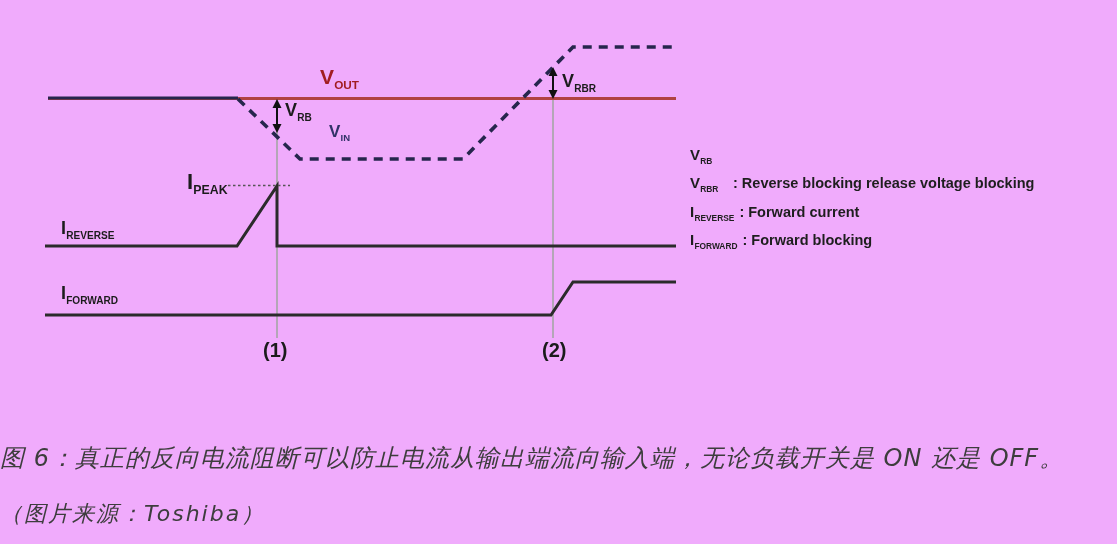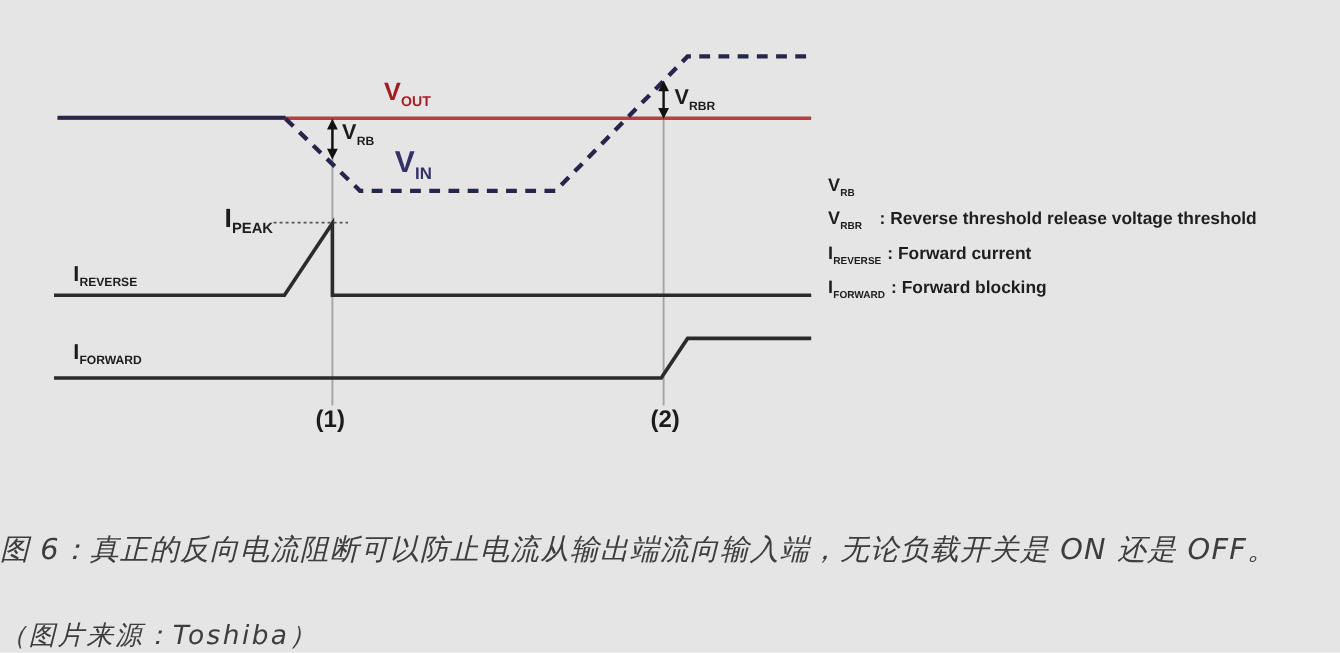--- a/index.html
+++ b/index.html
@@ -1,29 +1,29 @@
 <!DOCTYPE html>
 <html><head>
 <meta charset="utf-8">
 <style>
   html,body{margin:0;padding:0;background:#ffffff;}
   .stage{
     position:relative;
     width:1117px;height:544px;
-    background:#e5e5e5;
+    background:#f0abfc;
     font-family:"Liberation Sans","DejaVu Sans",sans-serif;
     overflow:hidden;
   }
   .diagram{position:absolute;left:0;top:0;width:1117px;height:420px;}
   .diagram svg{position:absolute;left:0;top:0;}
   .lbl{position:absolute;white-space:nowrap;line-height:1;}
   .sig{font-weight:bold;letter-spacing:.2px;}
   .sig sub{font-size:0.56em;font-weight:bold;letter-spacing:0;}
   .lbl-vout{left:320px;top:66px;font-size:21px;color:#a11d21;}
-  .lbl-vin{left:329px;top:123px;font-size:25px;color:#323268;}
+  .lbl-vin{left:329px;top:123px;font-size:17px;color:#323268;}
   .lbl-vrb{left:285px;top:101px;font-size:18px;color:#1c1c1c;}
   .lbl-vrbr{left:562px;top:72px;font-size:18px;color:#1c1c1c;}
   .lbl-ipeak{left:187px;top:171px;font-size:22px;color:#1c1c1c;}
   .lbl-irev{left:61px;top:219px;font-size:18px;color:#1c1c1c;}
   .lbl-ifwd{left:61px;top:284px;font-size:18px;color:#1c1c1c;}
   .marker{position:absolute;font-size:20px;font-weight:bold;color:#1b1b1b;}
   .marker-1{left:263px;top:339px;}
   .marker-2{left:542px;top:339px;}
   .legend{position:absolute;left:690px;top:144px;color:#1e1e1e;}
   .legend-row{
@@ -31,21 +31,21 @@
     font-size:14.5px;font-weight:600;white-space:nowrap;
   }
   .legend-row .sig{font-size:15px;min-width:38px;display:inline-block;}
   .legend-row.r0{top:2px;}
   .legend-row.r1{top:30px;}
   .legend-row.r2{top:59px;}
   .legend-row.r3{top:87px;}
   .caption{position:absolute;left:0;width:1117px;
     color:#3d3d3d;font-style:italic;font-family:"DejaVu Sans","Liberation Sans",sans-serif;}
   .caption-1{top:442px;font-size:24px;letter-spacing:1px;}
-  .caption-2{top:515px;font-size:22px;letter-spacing:2px;}
+  .caption-2{top:499px;font-size:22px;letter-spacing:2px;}
 </style>
 </head>
 <body>
 
 <div class="stage">
 
   <div class="diagram">
 
     <svg width="1117" height="420" viewBox="0 0 1117 420">
 
@@ -93,21 +93,21 @@
 
     <div class="marker marker-1">(1)</div>
     <div class="marker marker-2">(2)</div>
 
     <div class="legend">
       <div class="legend-row r0">
         <span class="sig"><span>V</span><sub>RB</sub></span>
       </div>
       <div class="legend-row r1">
         <span class="sig"><span>V</span><sub>RBR</sub></span>
-        <span>: Reverse threshold release voltage threshold</span>
+        <span>: Reverse blocking release voltage blocking</span>
       </div>
       <div class="legend-row r2">
         <span class="sig"><span>I</span><sub>REVERSE</sub></span>
         <span>: Forward current</span>
       </div>
       <div class="legend-row r3">
         <span class="sig"><span>I</span><sub>FORWARD</sub></span>
         <span>: Forward blocking</span>
       </div>
     </div>

